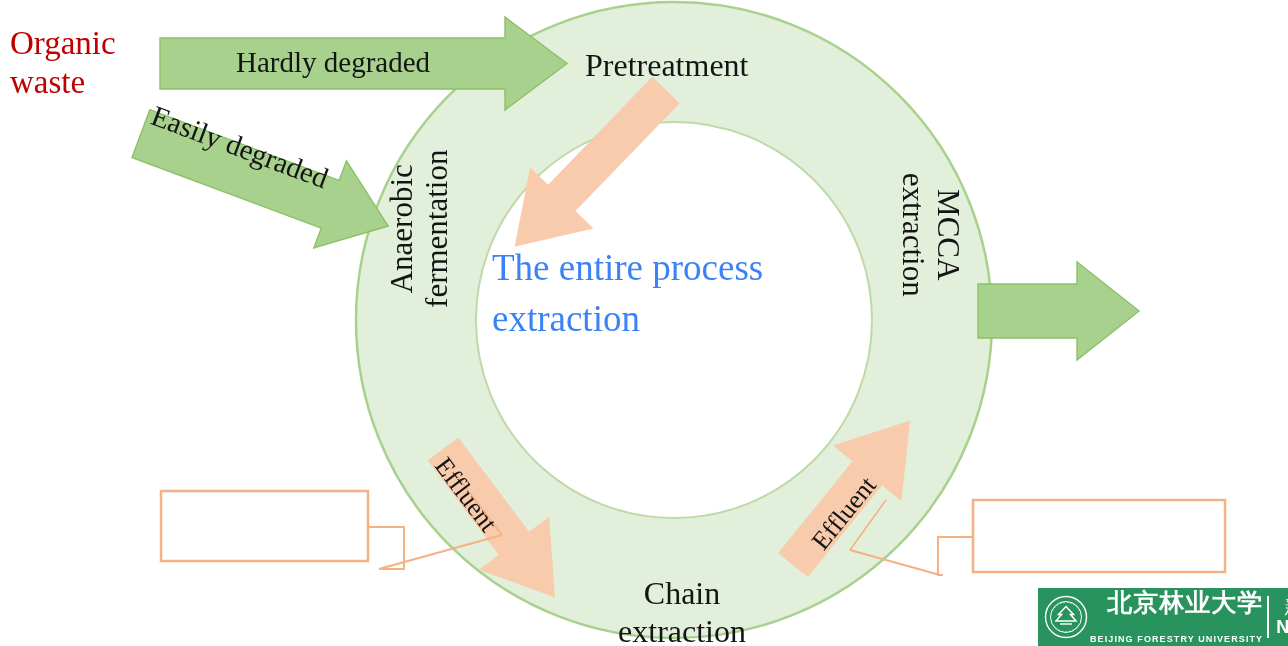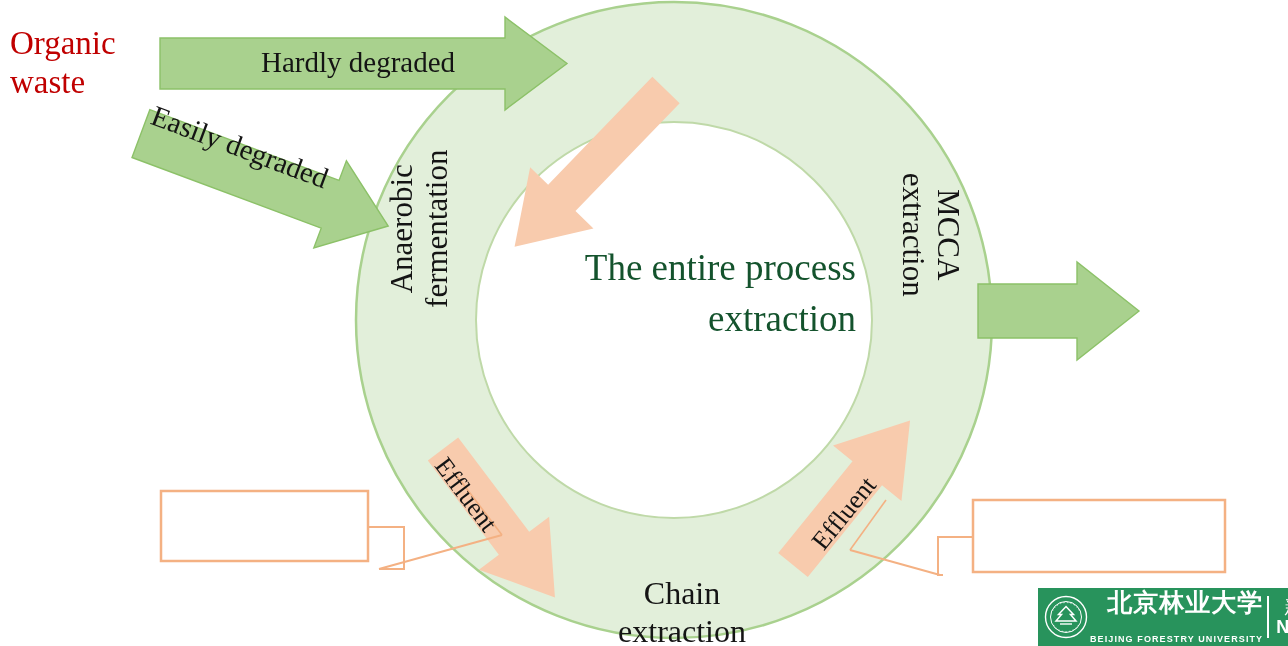--- a/index.html
+++ b/index.html
@@ -43,21 +43,20 @@
     color: #C00000;
     font-size: 33px;
     line-height: 1.18;
   }
 
   #hardly-degraded {
     left: 236px;
     top: 47px;
     font-size: 29px;
     color: #141414;
-    margin-left: 25px;
   }
 
   #easily-degraded {
     left: 158px;
     top: 100px;
     font-size: 29px;
     color: #141414;
     transform: rotate(20.5deg);
     transform-origin: left top;
   }
@@ -103,23 +102,23 @@
     font-size: 32px;
     color: #141414;
     line-height: 1.18;
     margin-top: 44px;
   }
 
   #center-text {
     left: 492px;
     top: 242px;
     width: 364px;
-    text-align: right;
+    text-align: left;
     font-size: 37px;
-    color: #14532d;
+    color: #3b82f6;
     line-height: 1.38;
   }
   #center-text .ln { display: block; }
 
   .effluent-lbl {
     position: absolute;
     font-family: "Liberation Serif", serif;
     font-size: 26px;
     color: #141414;
     white-space: nowrap;
@@ -267,20 +266,21 @@
 
   <div class="lbl" id="organic-waste">
     <span class="ln">Organic</span><br>
     <span class="ln">waste</span>
   </div>
 
   <div class="lbl" id="hardly-degraded">Hardly degraded</div>
 
   <div class="lbl" id="easily-degraded">Easily degraded</div>
 
+  <div class="lbl" id="pretreatment">Pretreatment</div>
 
   <div class="lbl" id="anaerobic-fermentation">
     <span class="ln">Anaerobic</span>
     <span class="ln">fermentation</span>
   </div>
 
   <div class="lbl" id="mcca-extraction">
     <span class="ln">MCCA</span>
     <span class="ln">extraction</span>
   </div>

